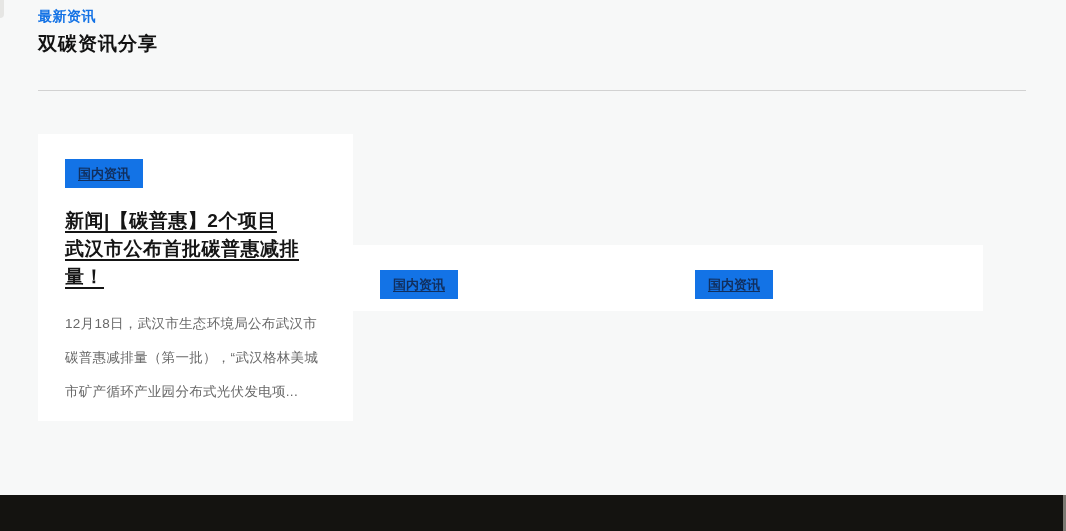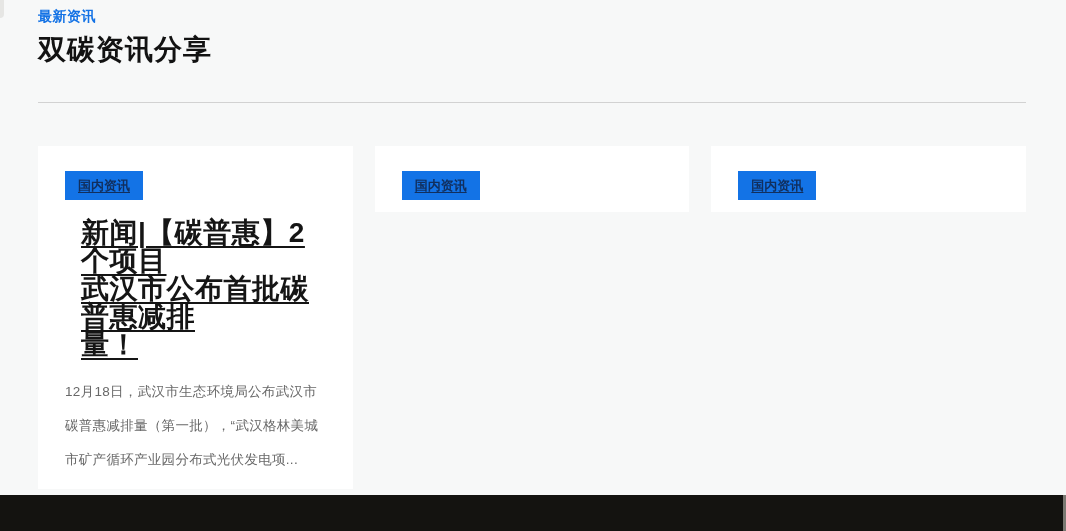--- a/index.html
+++ b/index.html
@@ -13,37 +13,36 @@
   .content { padding: 8px 40px 0 38px; }
 
   .eyebrow {
     font-size: 14px;
     font-weight: 700;
     color: #1372e5;
     letter-spacing: 0.5px;
   }
   .page-title {
     margin-top: 5px;
-    font-size: 28px;
+    font-size: 19px;
     font-weight: 700;
     color: #121212;
     letter-spacing: 1px;
   }
   .divider {
     margin-top: 33px;
     border: none;
     border-top: 1px solid #d2d2d2;
     height: 0;
   }
 
   .cards-row {
     margin-top: 43px;
     display: flex;
-    align-items: flex-start;
-    gap: 22px;
+    align-items: center;
   }
   .card {
     width: 315px;
     background: #ffffff;
     padding: 25px 27px 12px 27px;
     cursor: pointer;
   }
   .badge {
     display: inline-block;
     background: #1373e6;
@@ -51,30 +50,29 @@
     font-size: 13px;
     font-weight: 700;
     line-height: 17px;
     padding: 6px 13px;
     text-decoration: underline;
     text-underline-offset: 2px;
   }
   .card-title {
     display: block;
     margin-top: 19px;
-    font-size: 28px;
+    font-size: 19px;
     font-weight: 700;
     line-height: 28px;
     color: #151515;
     text-decoration: underline;
     text-decoration-thickness: 2px;
     text-underline-offset: 4px;
     white-space: pre-line;
     letter-spacing: 0.5px;
-    margin-left: 16px;
   }
   .card-excerpt {
     margin-top: 16px;
     font-size: 13.5px;
     line-height: 34px;
     color: #686868;
     letter-spacing: 0.3px;
   }
 
   .footer-bar {

